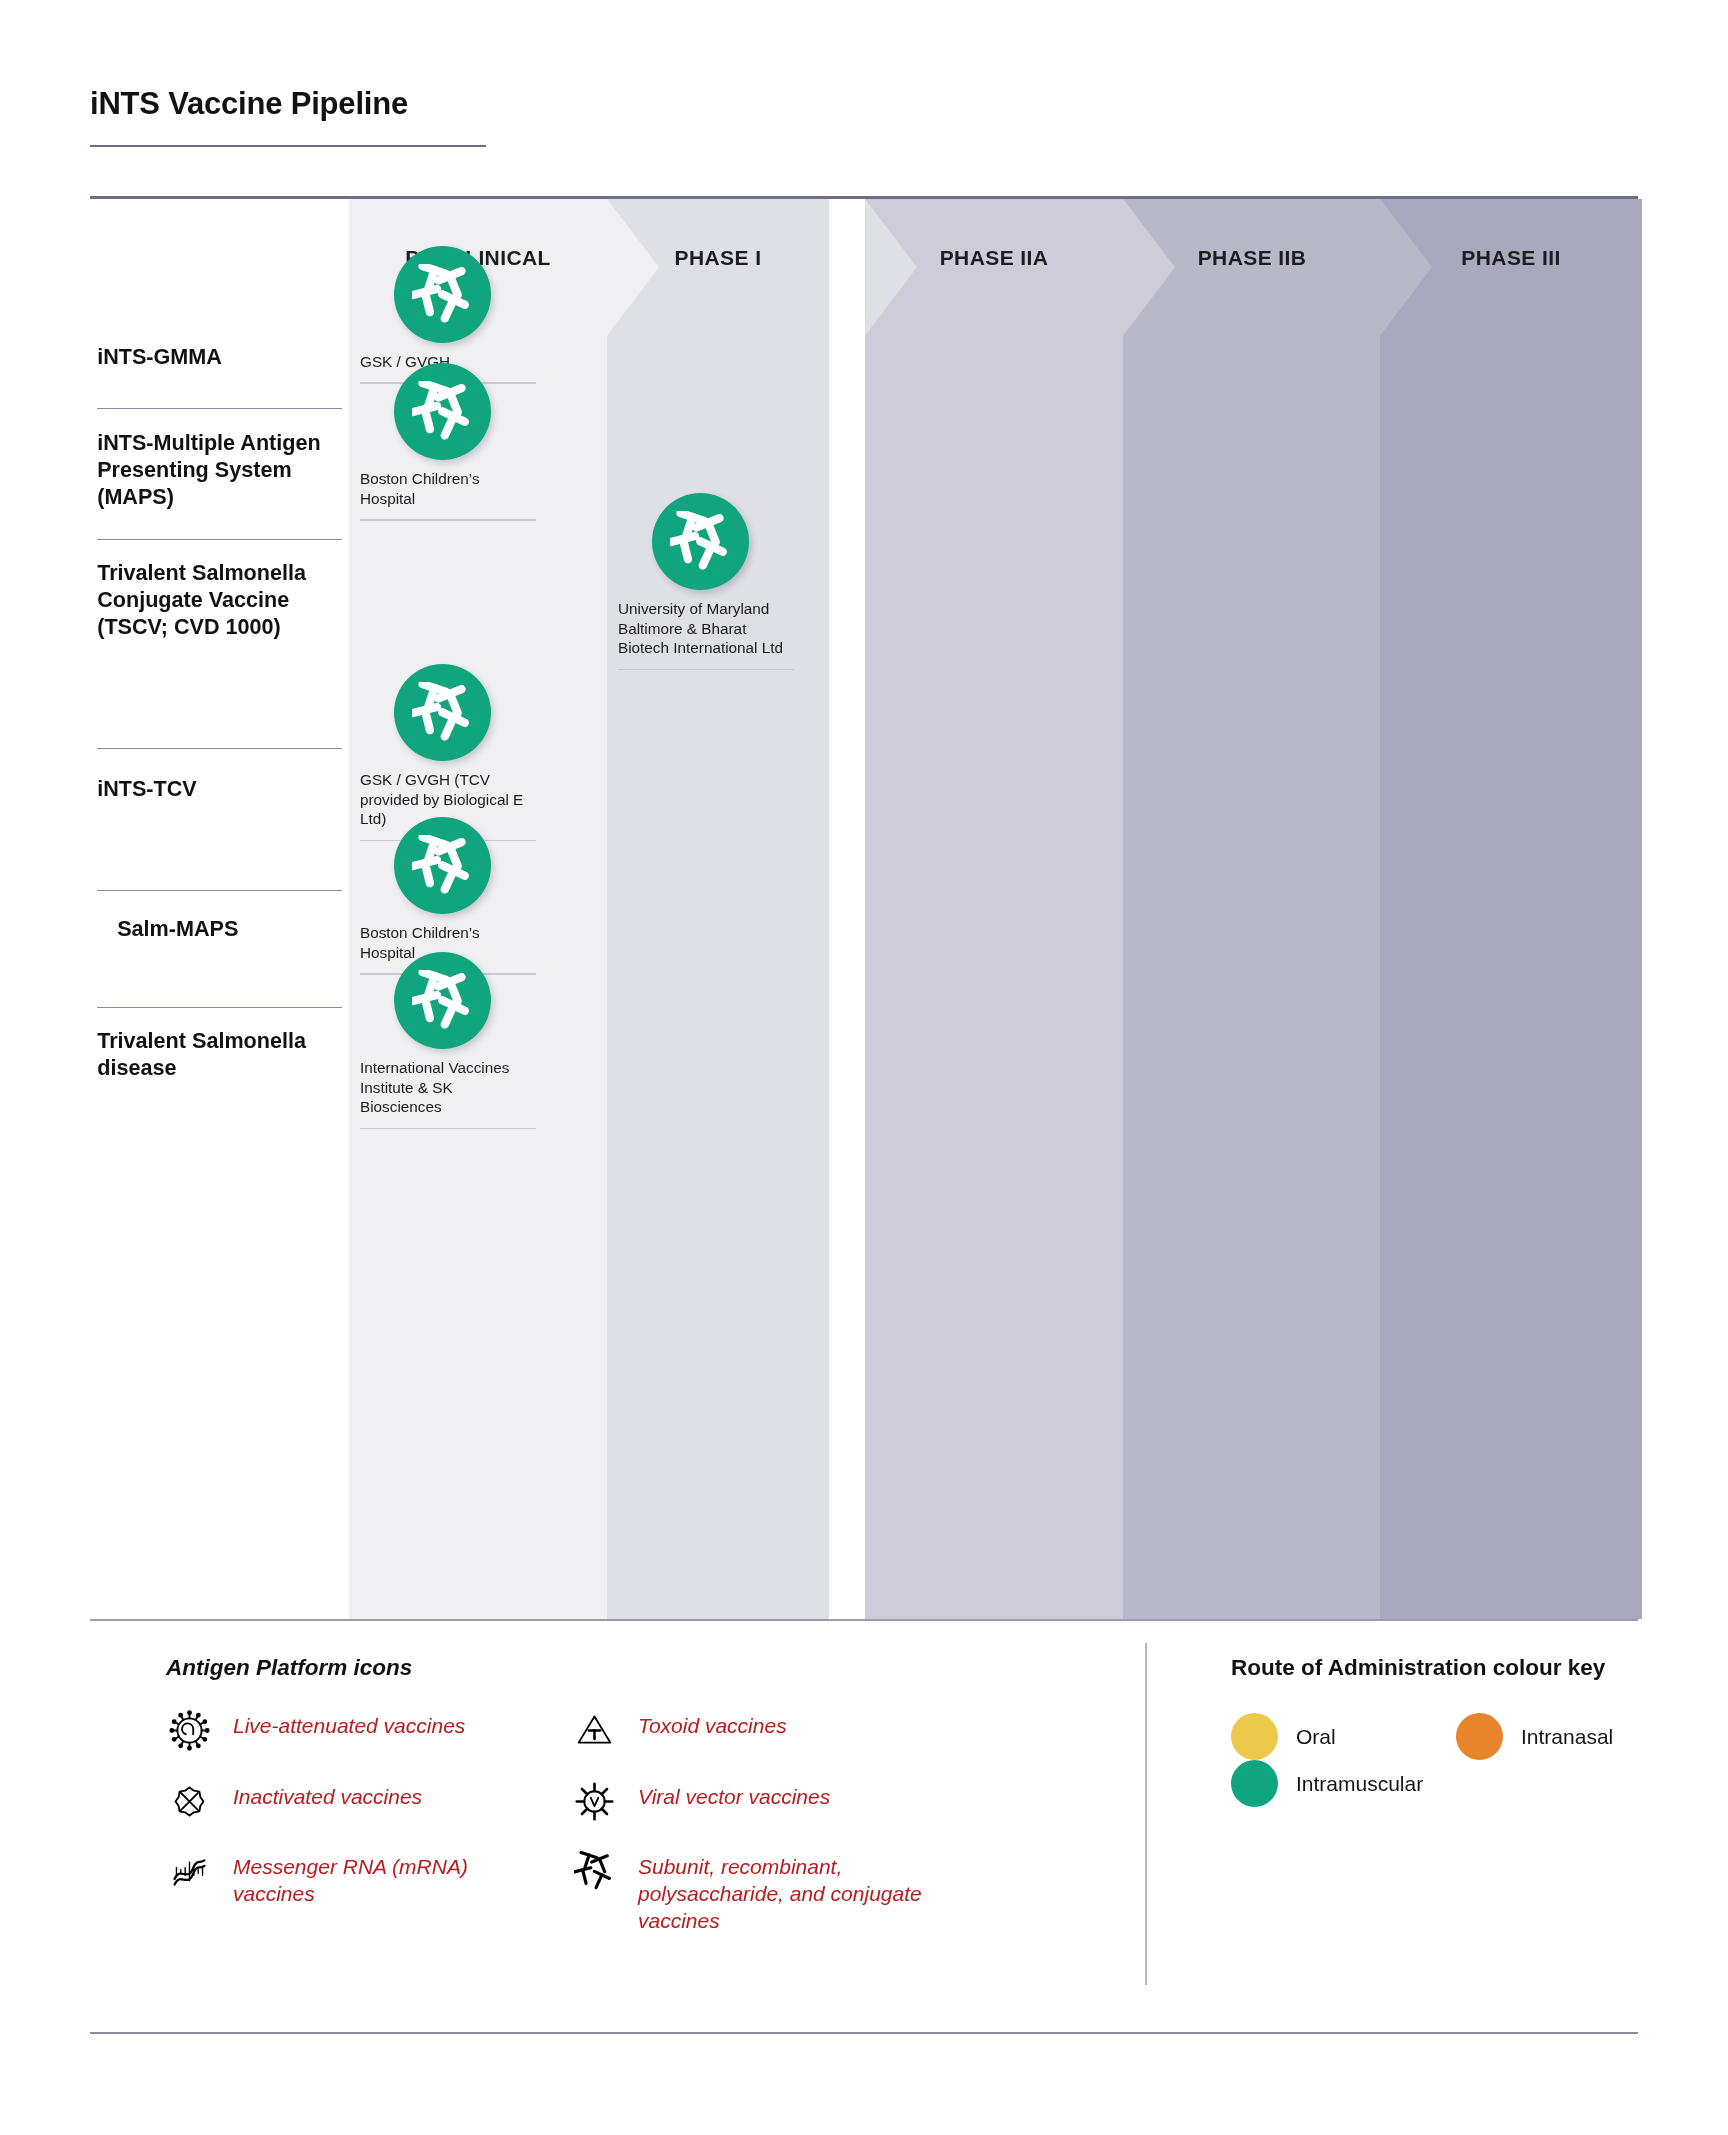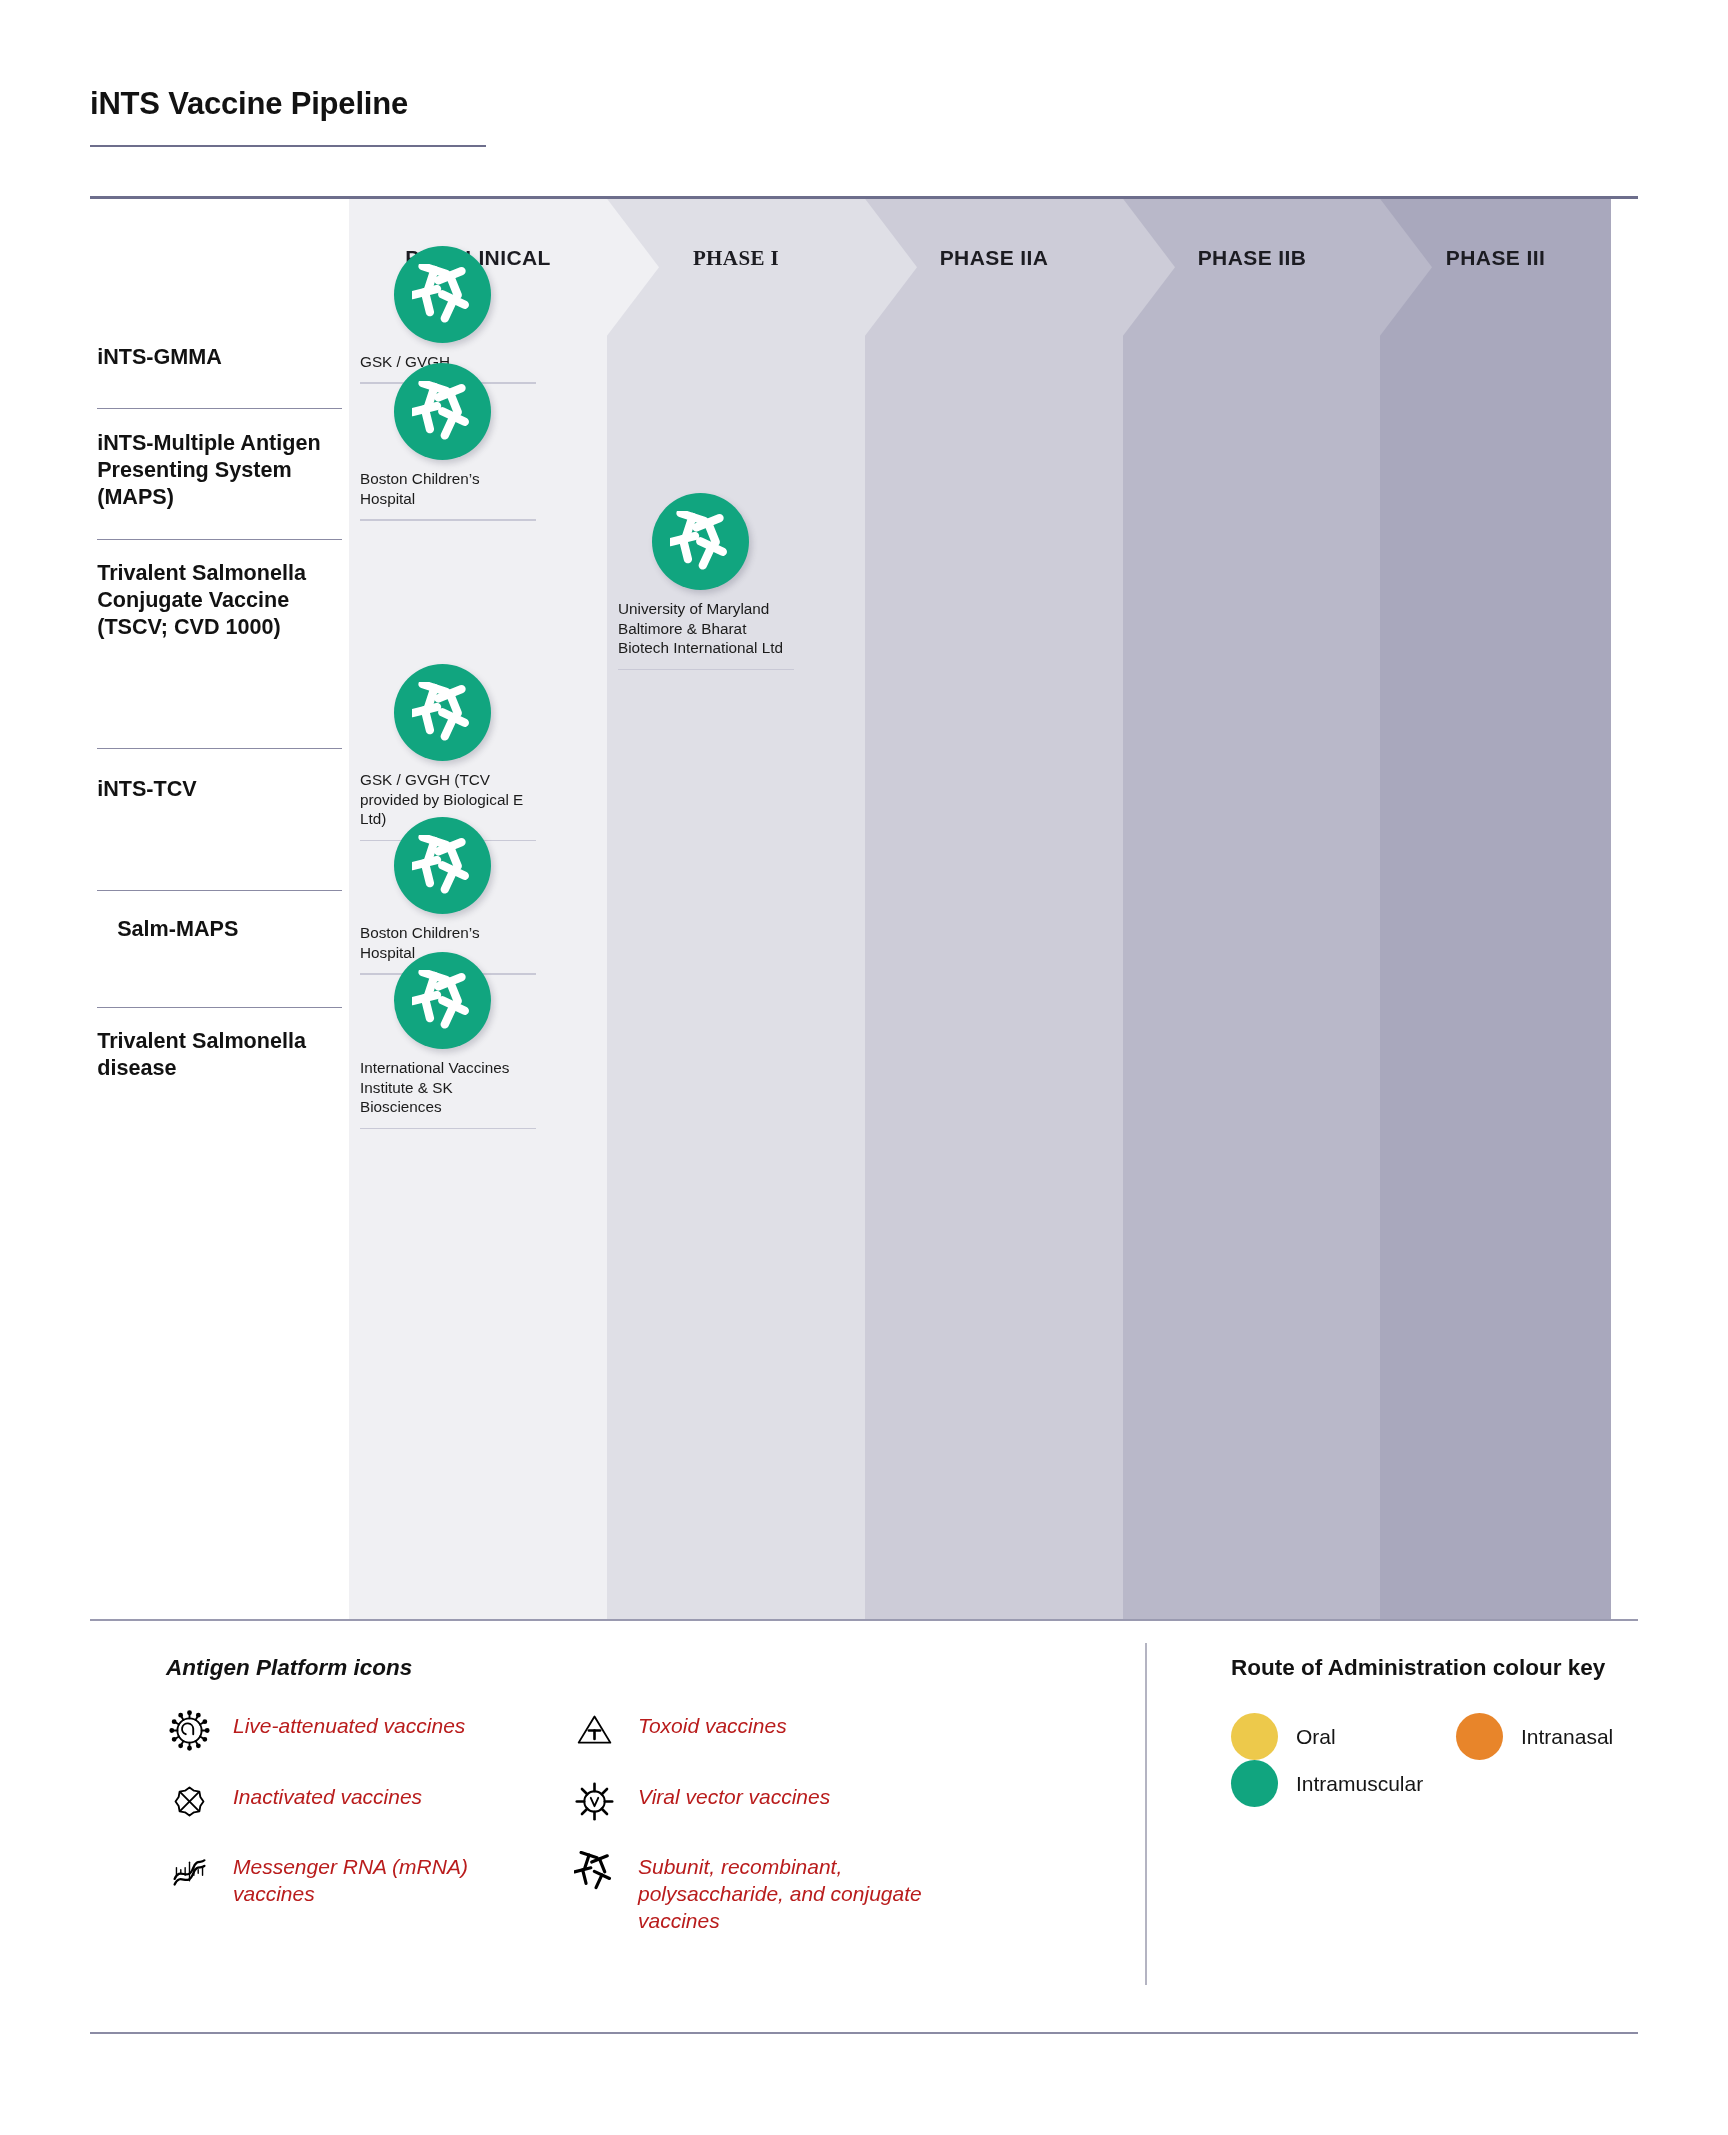--- a/index.html
+++ b/index.html
@@ -177,36 +177,36 @@
 </div>
 
 <div id="pipeline">
   <div id="pipeline-top-rule"></div>
 
   <div id="phase-bands">
       <div class="phase-band" style="left: 259px; width: 258px;">
         <div class="band-fill" style="background: rgb(240, 240, 243);"></div>
         <div class="phase-label">PRECLINICAL</div>
       </div>
-      <div class="phase-band" style="left: 517px; width: 258px; font-family: Liberation Serif, serif;">
+      <div class="phase-band" style="left: 517px; width: 222px;">
         <div class="band-fill" style="background: rgb(223, 223, 230);"></div>
         <div class="band-notch" style="width: 52px; height: 137px; background: rgb(240, 240, 243); clip-path: polygon(0px 0px, 0px 100%, 100% 50%);"></div>
         <div class="phase-label">PHASE I</div>
       </div>
       <div class="phase-band" style="left: 775px; width: 258px;">
         <div class="band-fill" style="background: rgb(205, 204, 216);"></div>
         <div class="band-notch" style="width: 52px; height: 137px; background: rgb(223, 223, 230); clip-path: polygon(0px 0px, 0px 100%, 100% 50%);"></div>
         <div class="phase-label">PHASE IIA</div>
       </div>
       <div class="phase-band" style="left: 1033px; width: 258px;">
         <div class="band-fill" style="background: rgb(185, 184, 201);"></div>
         <div class="band-notch" style="width: 52px; height: 137px; background: rgb(205, 204, 216); clip-path: polygon(0px 0px, 0px 100%, 100% 50%);"></div>
         <div class="phase-label">PHASE IIB</div>
       </div>
-      <div class="phase-band" style="left: 1290px; width: 231px;">
+      <div class="phase-band" style="left: 1290px; width: 262px;">
         <div class="band-fill" style="background: rgb(169, 168, 189);"></div>
         <div class="band-notch" style="width: 52px; height: 137px; background: rgb(185, 184, 201); clip-path: polygon(0px 0px, 0px 100%, 100% 50%);"></div>
         <div class="phase-label">PHASE III</div>
       </div>
     </div>
 
   <div id="row-labels">
       <div class="row-label" style="top: 144px;">iNTS-GMMA</div>
       <div class="row-label" style="top: 230px;">iNTS-Multiple Antigen Presenting System (MAPS)</div>
       <div class="row-label" style="top: 360px;">Trivalent Salmonella Conjugate Vaccine (TSCV; CVD 1000)</div>

